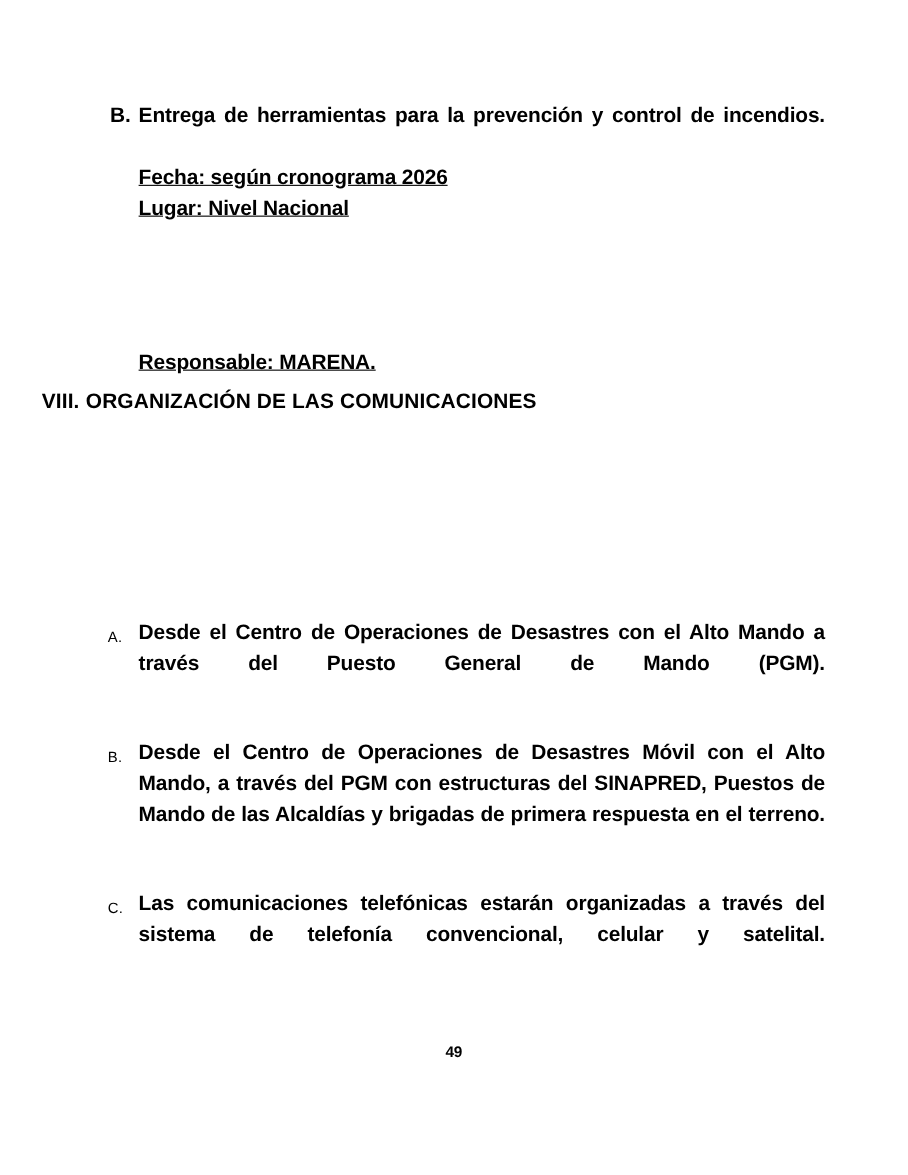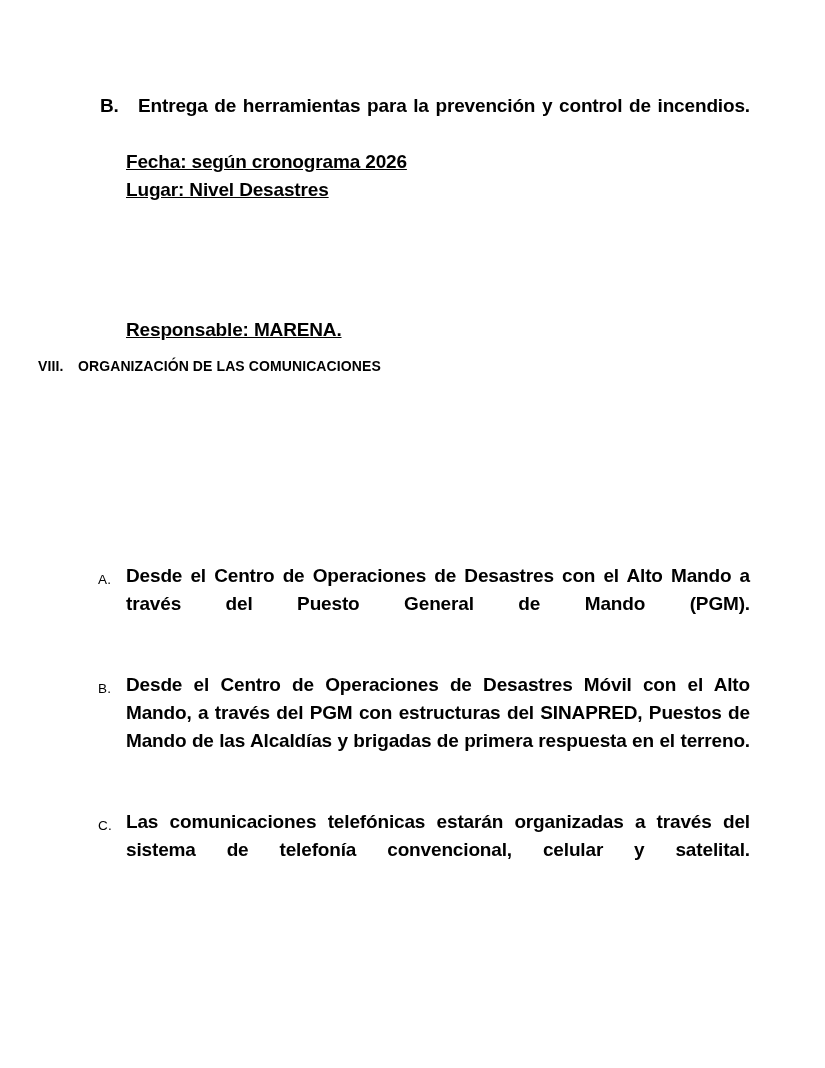--- a/index.html
+++ b/index.html
@@ -34,21 +34,21 @@
     left: 0;
     top: 0;
     width: 26px;
     font-size: 19px;
     font-weight: bold;
     line-height: 28px;
     font-stretch: condensed;
     letter-spacing: -0.1px;
   }
   .lettered-item .body {
-    margin-left: 38px;
+    margin-left: 26px;
   }
 
   
   .para {
     font-size: 19px;
     font-weight: bold;
     line-height: 28px;
     text-align: justify;
     text-justify: inter-word;
     font-stretch: condensed;
@@ -72,21 +72,21 @@
   .para::after {
     content: "";
     display: inline-block;
     width: 100%;
   }
 
   
   .section-heading {
     left: 38px;
     width: 712px;
-    font-size: 14px;
+    font-size: 19px;
     font-weight: bold;
     line-height: 28px;
     letter-spacing: 0.1px;
   }
   .section-heading .numeral {
     position: absolute;
     left: 0;
     top: 0;
     width: 40px;
   }
@@ -135,21 +135,21 @@
     <div class="body">
       <p class="para">Entrega de herramientas para la prevención y control de incendios.</p>
     </div>
   </div>
 
   <div class="block" style="top:148px; left:126px; width:624px;">
     <p class="para-plain">Fecha: según cronograma 2026</p>
   </div>
 
   <div class="block" style="top:176px; left:126px; width:624px;">
-    <p class="para-plain">Lugar: Nivel Desastres</p>
+    <p class="para-plain">Lugar: Nivel Nacional</p>
   </div>
 
 
   <div class="block" style="top:316px; left:126px; width:624px;">
     <p class="para-plain">Responsable: MARENA.</p>
   </div>
 
   <div class="block section-heading" style="top:352px;">
     <span class="numeral">VIII.</span>
     <span class="title">ORGANIZACIÓN DE LAS COMUNICACIONES</span>
@@ -170,14 +170,15 @@
     </div>
   </div>
 
   <div class="block sub-item" style="top:808px;">
     <span class="sub-marker">C.</span>
     <div class="sub-body">
       <p class="para">Las comunicaciones telefónicas estarán organizadas a través del sistema de telefonía convencional, celular y satelital.</p>
     </div>
   </div>
 
+  <div class="page-number" style="top:948px;">49</div>
 
 </div>
 
 </body></html>

